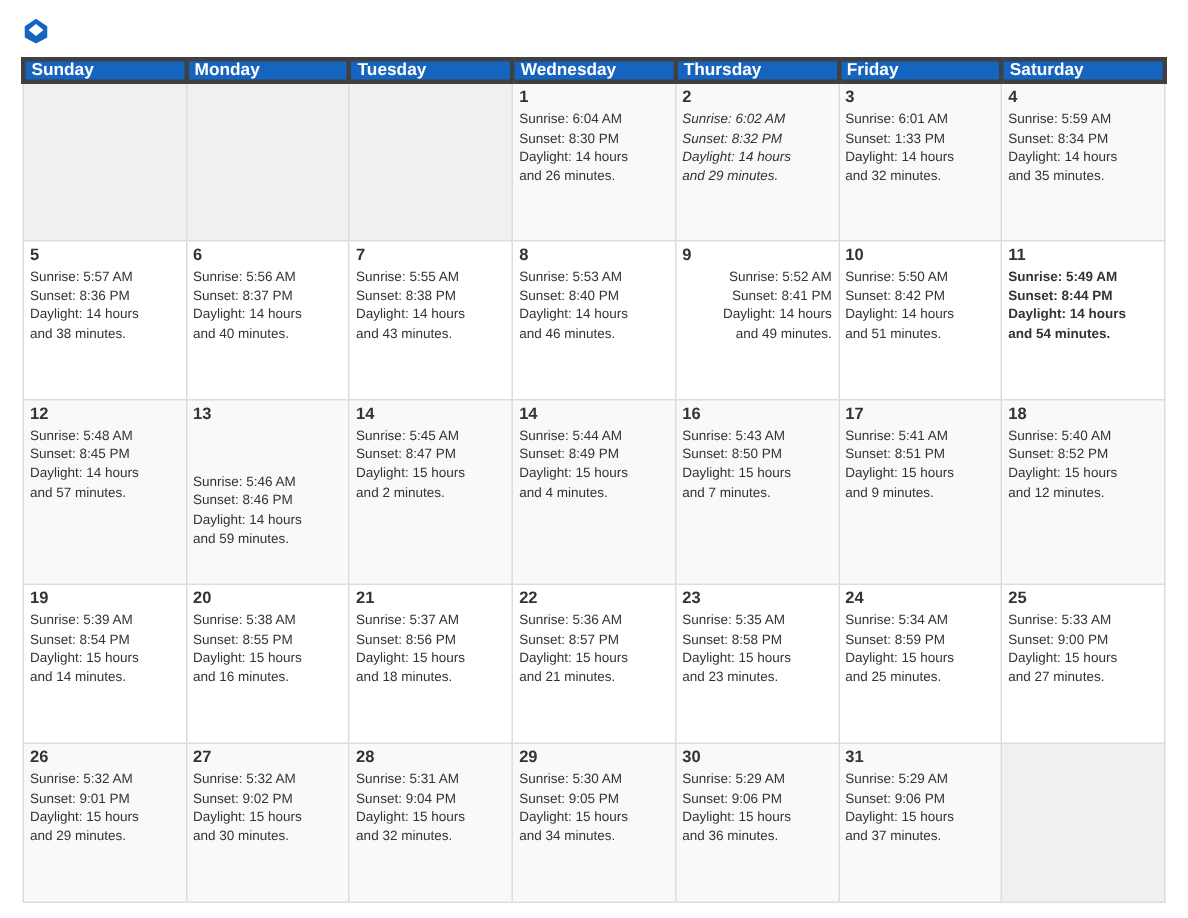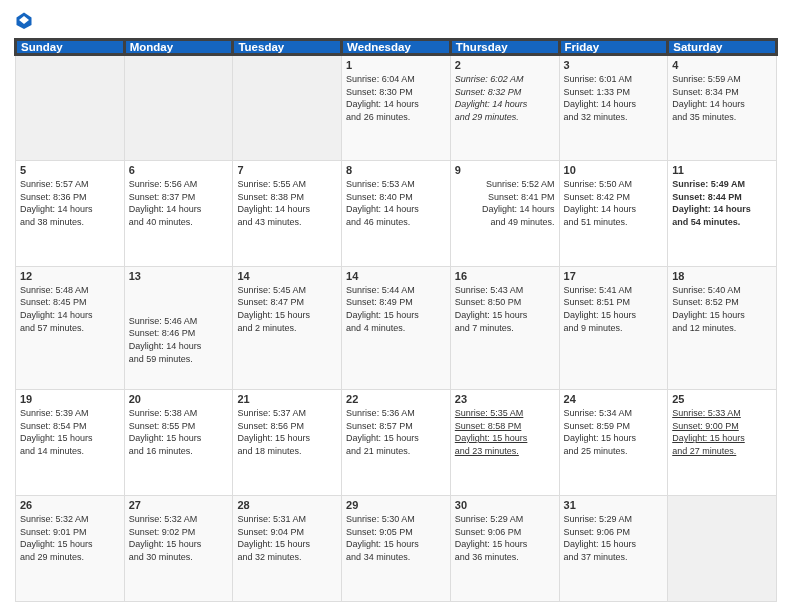--- a/index.html
+++ b/index.html
@@ -293,35 +293,35 @@
           </td>
           <td>
             <span class="day-num">22</span>
             <div class="day-info" style="white-space: pre-line;">Sunrise: 5:36 AM
 Sunset: 8:57 PM
 Daylight: 15 hours
 and 21 minutes.</div>
           </td>
           <td>
             <span class="day-num">23</span>
-            <div class="day-info" style="white-space: pre-line; text-decoration: underline;">Sunrise: 5:35 AM
+            <div class="day-info" style="white-space: pre-line;">Sunrise: 5:35 AM
 Sunset: 8:58 PM
 Daylight: 15 hours
 and 23 minutes.</div>
           </td>
           <td>
             <span class="day-num">24</span>
             <div class="day-info" style="white-space: pre-line;">Sunrise: 5:34 AM
 Sunset: 8:59 PM
 Daylight: 15 hours
 and 25 minutes.</div>
           </td>
           <td>
             <span class="day-num">25</span>
-            <div class="day-info" style="white-space: pre-line; text-decoration: underline;">Sunrise: 5:33 AM
+            <div class="day-info" style="white-space: pre-line;">Sunrise: 5:33 AM
 Sunset: 9:00 PM
 Daylight: 15 hours
 and 27 minutes.</div>
           </td>
         </tr>
         <tr>
           <td>
             <span class="day-num">26</span>
             <div class="day-info" style="white-space: pre-line;">Sunrise: 5:32 AM
 Sunset: 9:01 PM

